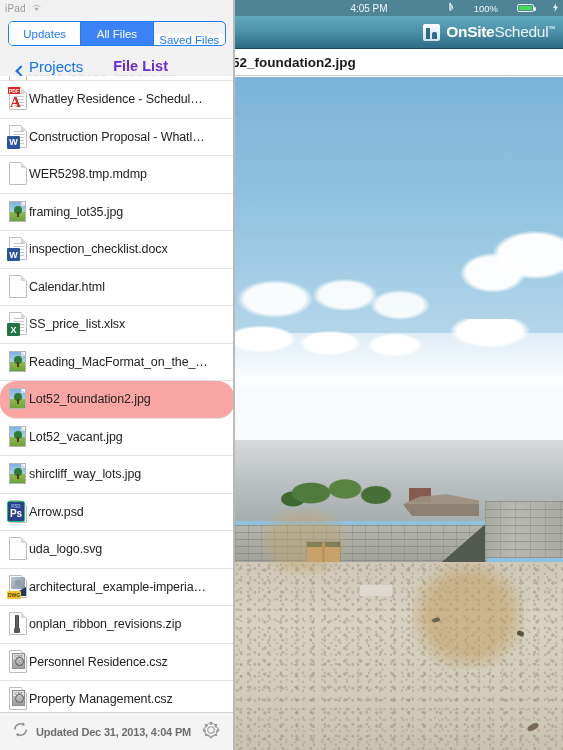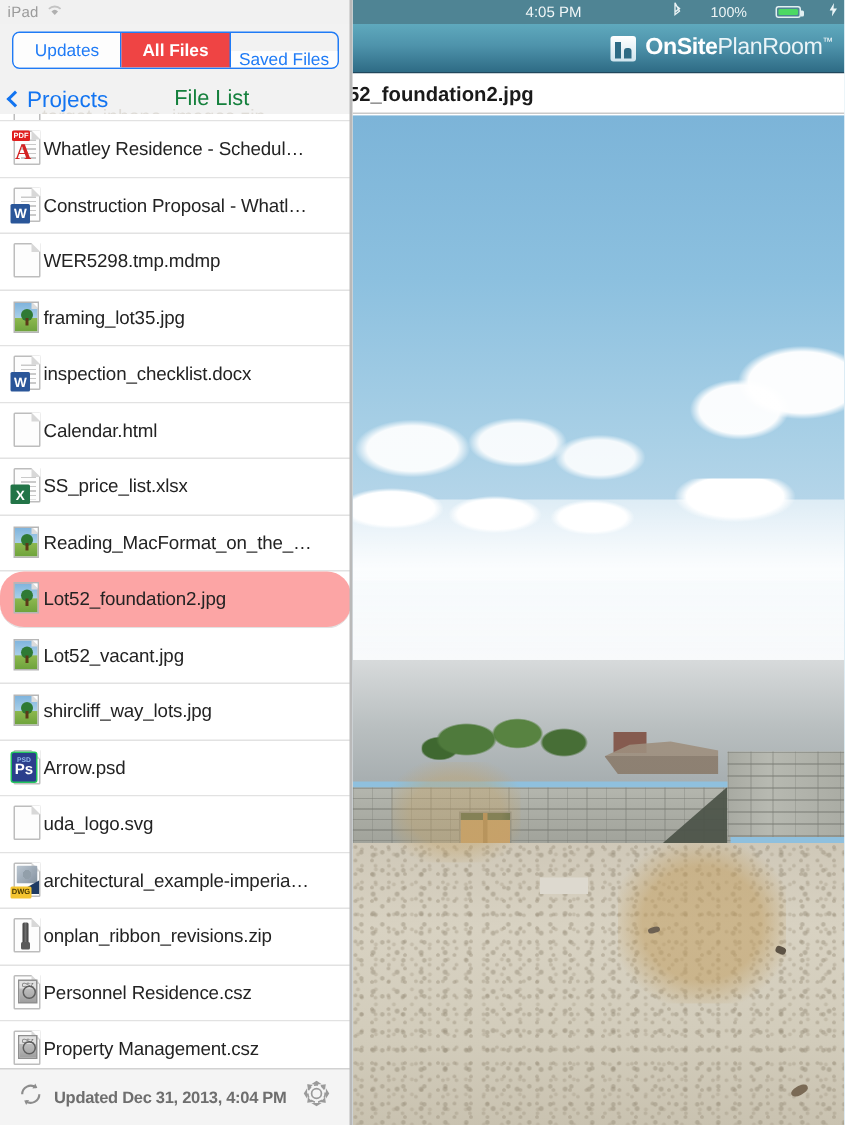--- a/index.html
+++ b/index.html
@@ -45,45 +45,45 @@
     flex: 1;
     display: flex; align-items: center; justify-content: center;
     font-size: 11.5px;
     color: #1f7bf6;
     background: #fdfdfd;
     border-right: 1px solid #1f7bf6;
     cursor: pointer;
     white-space: nowrap;
   }
   .seg:last-child { border-right: none; margin-top: 12px; }
-  .seg.active { background: #ef4444; color: #fff; font-weight: bold; }
+  .seg.active { background: #3b82f6; color: #fff; }
 
   #navbar {
     position: relative;
     height: 29px;
     background: #f2f2f2;
     display: flex; align-items: center;
     border-bottom: 1px solid #cdcdcd;
   }
   #back-btn {
-    display: flex; align-items: center;
+    display: flex; align-items: flex-end;
     color: #1274f1; font-size: 15px;
-    padding-left: 2px; cursor: pointer;
+    padding-left: 13px; cursor: pointer;
   }
   #back-btn .chev {
     display: inline-block;
     width: 8px; height: 8px;
     border-left: 2.2px solid #1274f1;
     border-bottom: 2.2px solid #1274f1;
     transform: rotate(45deg);
     margin-right: 4px; margin-left: 4px;
   }
   #nav-title {
-    font-size: 14.5px; font-weight: normal; color: #15803d;
-    margin-left: 44px;
+    font-size: 14.5px; font-weight: bold; color: #6d28d9;
+    margin-left: 30px;
   }
   
   #ghost-row {
     position: absolute;
     left: 28px; bottom: -5px;
     font-size: 13px; color: #dedbd6;
     white-space: nowrap;
     pointer-events: none;
     z-index: 0;
   }
@@ -658,21 +658,21 @@
           <svg width="5" height="9" viewBox="0 0 5 9">
               <path d="M3 0 L0 5 H2 L1.6 9 L5 3.6 H2.7 Z" fill="#eaf4f6"></path>
             </svg>
         </span>
       </span>
     </div>
 
     <div id="brand-header">
       <span id="logo-mark"></span>
       <span id="brand-text">
-        <span class="b1">OnSite</span><span class="b2">PlanRoom</span><span class="tm">™</span>
+        <span class="b1">OnSite</span><span class="b2">Schedul</span><span class="tm">™</span>
       </span>
     </div>
 
     <div id="file-title-bar">
       <span id="file-title">52_foundation2.jpg</span>
     </div>
 
     <div id="photo">
       <div class="sky"></div>
       <div class="cloudlayer"></div>

